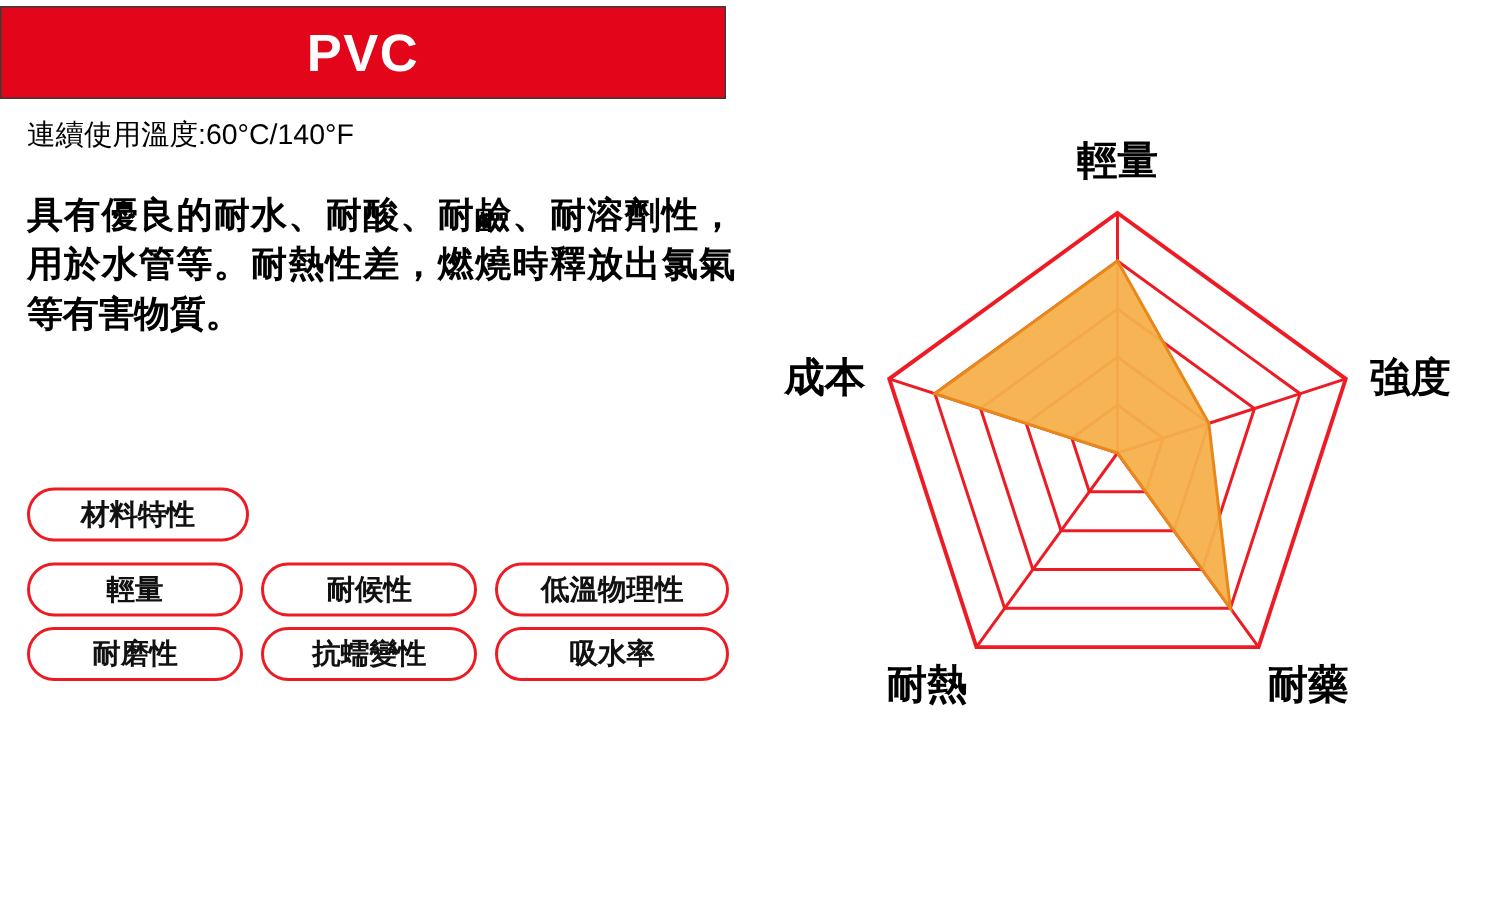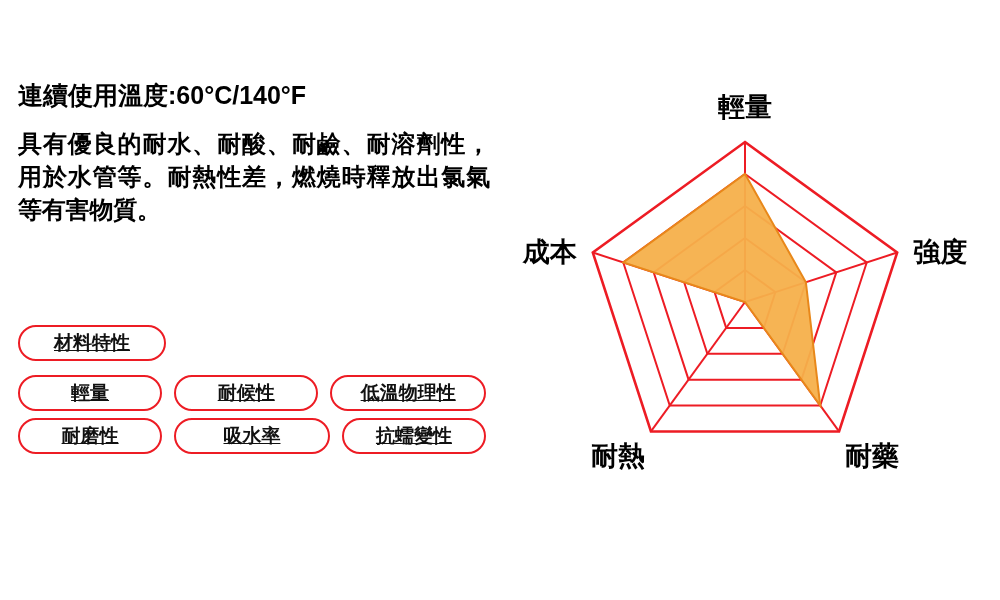--- a/index.html
+++ b/index.html
@@ -45,22 +45,22 @@
     font-size: 35px;
     font-weight: bold;
     letter-spacing: 1px;
     line-height: 1;
   }
 
   #temp-line {
     position: absolute;
     left: 18px;
     top: 80px;
-    font-size: 25px;
-    font-weight: bold;
+    font-size: 19px;
+    font-weight: normal;
     line-height: 1.2;
     white-space: nowrap;
   }
 
   #description {
     position: absolute;
     left: 18px;
     top: 127px;
     width: 472px;
     font-size: 24px;
@@ -88,21 +88,20 @@
     box-sizing: border-box;
     height: 33px;
     display: flex;
     align-items: center;
     justify-content: center;
     font-size: 19px;
     font-weight: bold;
     color: #111111;
     margin-right: 12px;
     padding: 16px 6px;
-    text-decoration: underline;
   }
   .pill.w1 { width: 148px; }
   .pill.w2 { width: 160px; }
   .pill.w3 { width: 148px; }
   .pill-row.row-head { margin-bottom: 14px; }
 
   
   #radar-panel {
     position: absolute;
     left: 500px;
@@ -120,38 +119,41 @@
     font-size: 27px;
     font-weight: bold;
     fill: #000000;
   }
 </style>
 </head>
 <body>
 
 <div id="left-panel">
 
+  <div id="title-bar">
+    <span class="title-text">PVC</span>
+  </div>
 
   <div id="temp-line">連續使用溫度:60°C/140°F</div>
 
   <div id="description">具有優良的耐水、耐酸、耐鹼、耐溶劑性，用於水管等。耐熱性差，燃燒時釋放出氯氣等有害物質。</div>
 
   <div id="pill-grid">
     <div class="pill-row row-head">
       <div class="pill w1">材料特性</div>
     </div>
     <div class="pill-row">
       <div class="pill w1">輕量</div>
       <div class="pill w3">耐候性</div>
       <div class="pill w2">低溫物理性</div>
     </div>
     <div class="pill-row">
       <div class="pill w1">耐磨性</div>
+      <div class="pill w3">抗蠕變性</div>
       <div class="pill w2">吸水率</div>
-      <div class="pill w3">抗蠕變性</div>
     </div>
   </div>
 </div>
 
 <div id="radar-panel">
   <svg id="radar-svg" width="500" height="600" viewBox="0 0 500 600">
     <g id="radar-rings">
         <polygon points="245.00,270.00 275.43,292.11 263.81,327.89 226.19,327.89 214.57,292.11" fill="none" stroke="#ED1C24" stroke-width="2" stroke-linejoin="miter"></polygon>
         <polygon points="245.00,238.00 305.87,282.22 282.62,353.78 207.38,353.78 184.13,282.22" fill="none" stroke="#ED1C24" stroke-width="2" stroke-linejoin="miter"></polygon>
         <polygon points="245.00,206.00 336.30,272.33 301.43,379.67 188.57,379.67 153.70,272.33" fill="none" stroke="#ED1C24" stroke-width="2" stroke-linejoin="miter"></polygon>

